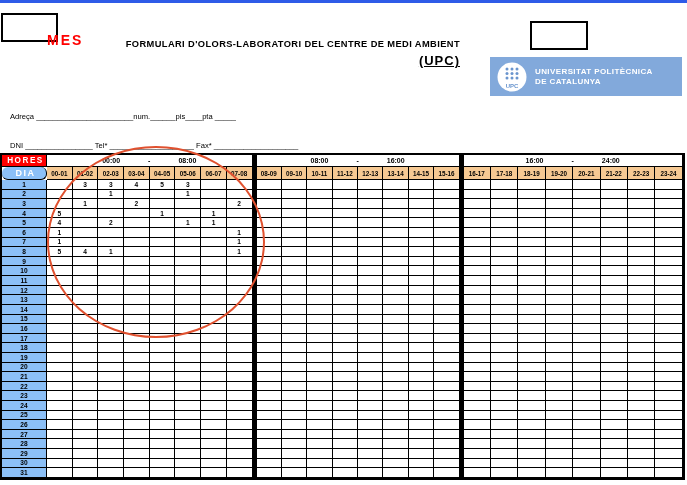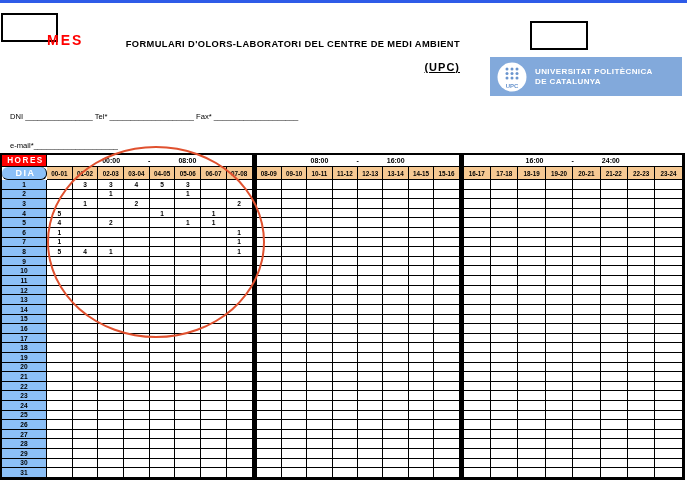--- a/index.html
+++ b/index.html
@@ -11,21 +11,21 @@
   }
   .top-line{position:absolute;left:0;top:0;width:687px;height:3px;background:var(--top-line-blue);}
 
   
   .box-input{position:absolute;background:#fff;border:2px solid #000;}
   .box-mes{left:1px;top:13px;width:53px;height:25px;}
   .box-right{left:530px;top:21px;width:54px;height:25px;}
   .mes-label{position:absolute;left:11px;top:32px;font-size:14px;font-weight:bold;color:var(--mes-red);letter-spacing:2px;margin-left:36px;}
   .title-block{position:absolute;left:58px;top:39px;width:402px;text-align:right;font-weight:bold;}
   .title-line1{font-size:9.3px;letter-spacing:0.4px;white-space:nowrap;}
-  .title-line2{font-size:11px;letter-spacing:1px;margin-top:12px;text-decoration:underline;}
+  .title-line2{font-size:13px;letter-spacing:1px;margin-top:4px;text-decoration:underline;}
 
   
   .logo-banner{position:absolute;left:490px;top:57px;width:192px;height:39px;
     background:var(--logo-blue);display:flex;align-items:center;}
   .logo-circle{width:30px;height:30px;margin-left:7px;flex:0 0 auto;}
   .logo-text{margin-left:8px;color:#fff;font-weight:bold;font-size:8px;line-height:10px;letter-spacing:0.4px;}
 
   
   .form-block{position:absolute;left:10px;top:92px;font-size:7.6px;line-height:9.8px;white-space:pre;}
 
@@ -90,20 +90,21 @@
     </g>
     <text x="15" y="25.5" text-anchor="middle" font-family="Liberation Sans, sans-serif" font-size="6" font-weight="bold" fill="#6A95CE">UPC</text>
   </svg>
   <div class="logo-text">
     <div>UNIVERSITAT POLITÈCNICA</div>
     <div>DE CATALUNYA</div>
   </div>
 </div>
 
 <div class="form-block">
+  <div>Adreça _______________________num.______pis____pta _____</div>
   <div>DNI ________________ Tel* ____________________ Fax* ____________________</div>
   <div>e-mail*____________________</div>
 </div>
 
 <div class="hores-table">
     <div class="hores-label">HORES</div>
     <div class="time-range" style="grid-column: span 8;">
       <span>00:00</span>
       <span>-</span>
       <span>08:00</span>

